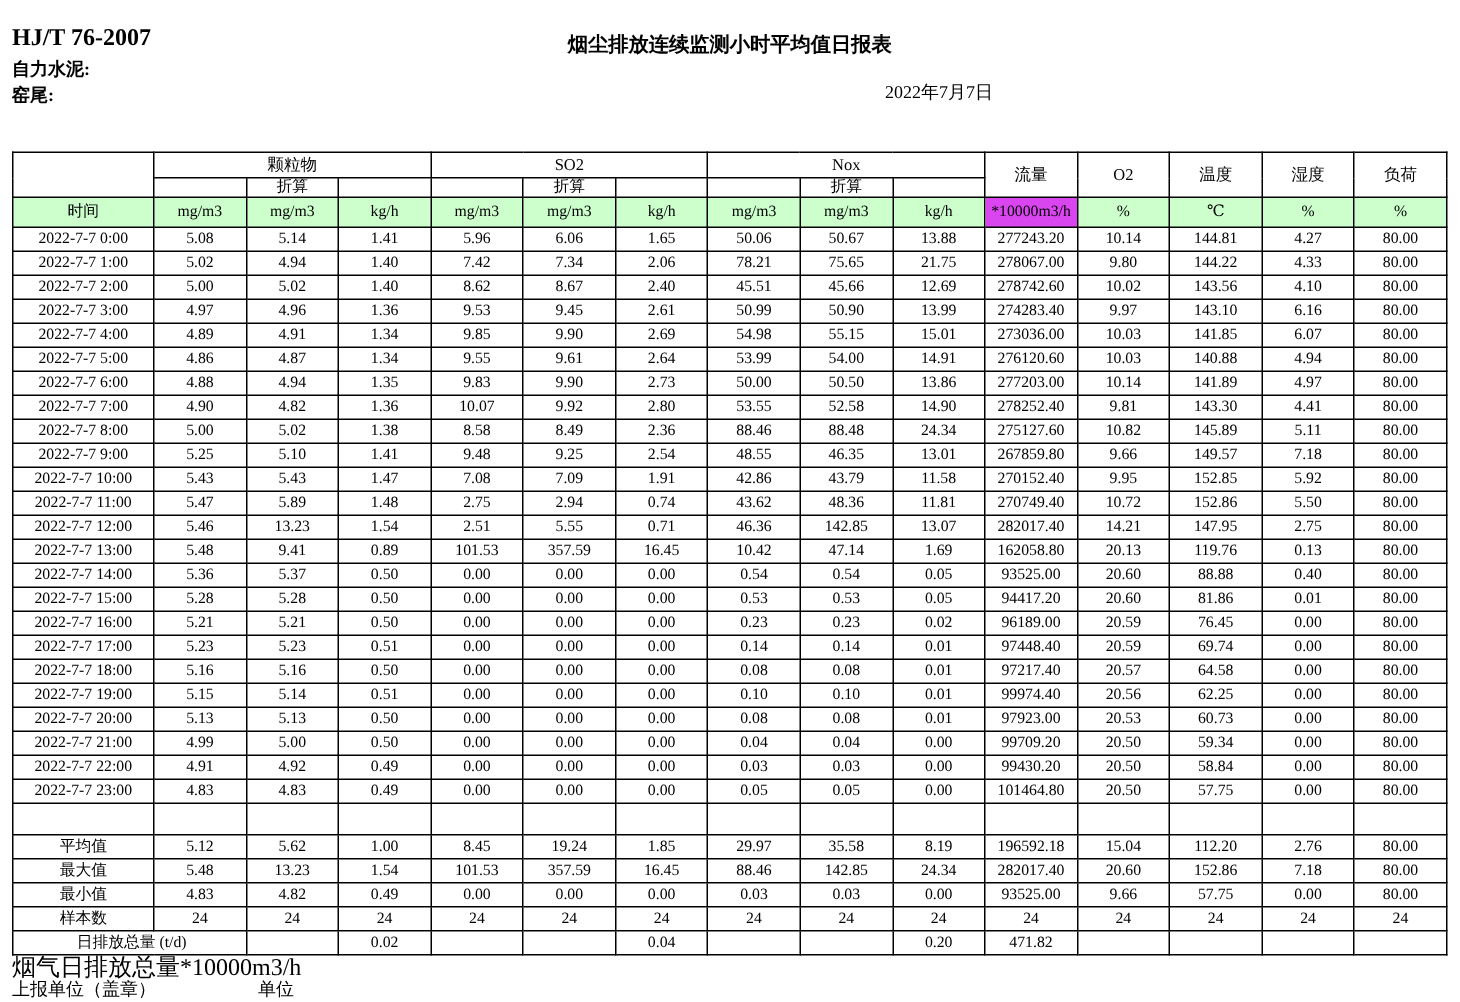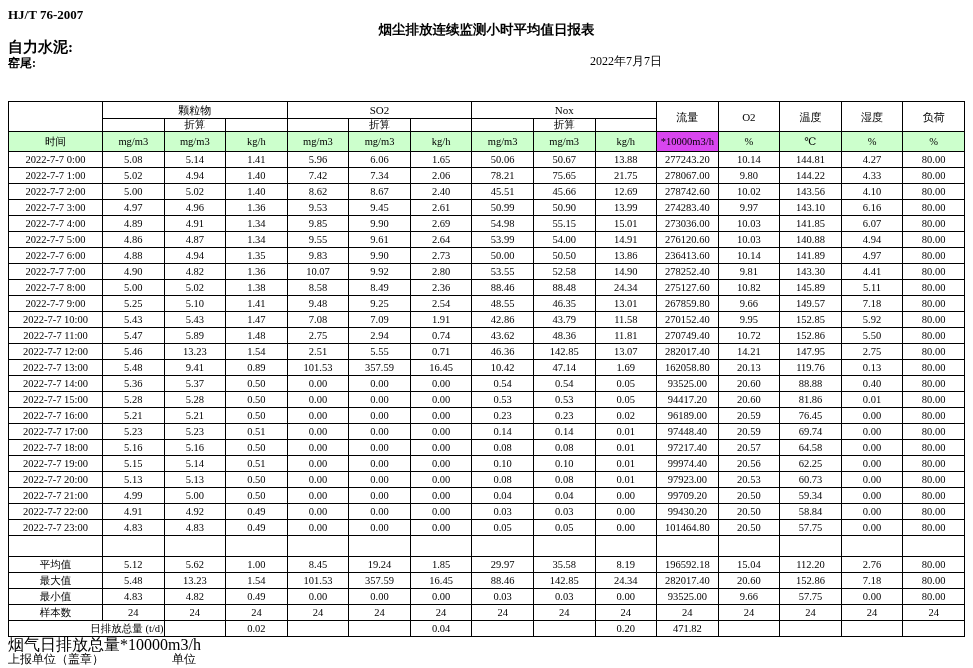--- a/index.html
+++ b/index.html
@@ -1,32 +1,32 @@
 <!DOCTYPE html>
 <html><head>
 <meta charset="utf-8">
 <style>
   html,body{margin:0;padding:0;background:#fff;}
   body{width:973px;height:668px;position:relative;overflow:hidden;
        font-family:"Liberation Serif","DejaVu Serif",serif;color:#000;}
   .abs{position:absolute;white-space:nowrap;}
-  .std{left:8px;top:7px;font-size:13px;font-weight:bold;}
+  .std{left:8px;top:17px;font-size:16px;font-weight:bold;}
   .title{left:0;right:0;top:21px;text-align:center;font-size:13.5px;font-weight:bold;}
-  .company{left:8px;top:38px;font-size:15px;font-weight:bold;}
+  .company{left:8px;top:38px;font-size:12px;font-weight:bold;}
   .kiln{left:8px;top:55px;font-size:12px;font-weight:bold;}
   .date{left:590px;top:53px;font-size:12px;}
   table.report{position:absolute;left:8px;top:101px;width:957px;
        border-collapse:collapse;table-layout:fixed;}
   .report td{border:1px solid #000;text-align:center;padding:0;
        font-size:10.5px;height:15px;line-height:15px;overflow:hidden;white-space:nowrap;}
   .report .hA{height:16px;line-height:16px;font-size:11px;}
   .report .hB td{height:12px;line-height:12px;font-size:10.5px;}
   .report .unit-row td{height:19px;line-height:19px;font-size:10.5px;}
   .report .spacer td{height:20px;}
-  .report td.left{text-align:right;padding-left:3px;}
+  .report td.left{text-align:center;padding-left:3px;}
   .f1{left:8px;top:635px;font-size:16px;}
   .f2{left:8px;top:651px;font-size:12px;}
   .f3{left:172px;top:651px;font-size:12px;}
 </style>
 </head>
 <body>
 
 <div class="abs std">HJ/T 76-2007</div>
 <div class="abs title">烟尘排放连续监测小时平均值日报表</div>
 <div class="abs company">自力水泥:</div>
@@ -199,21 +199,21 @@
         <td>2022-7-7 6:00</td>
         <td>4.88</td>
         <td>4.94</td>
         <td>1.35</td>
         <td>9.83</td>
         <td>9.90</td>
         <td>2.73</td>
         <td>50.00</td>
         <td>50.50</td>
         <td>13.86</td>
-        <td>236413.60</td>
+        <td>277203.00</td>
         <td>10.14</td>
         <td>141.89</td>
         <td>4.97</td>
         <td>80.00</td>
       </tr>
       <tr>
         <td>2022-7-7 7:00</td>
         <td>4.90</td>
         <td>4.82</td>
         <td>1.36</td>

